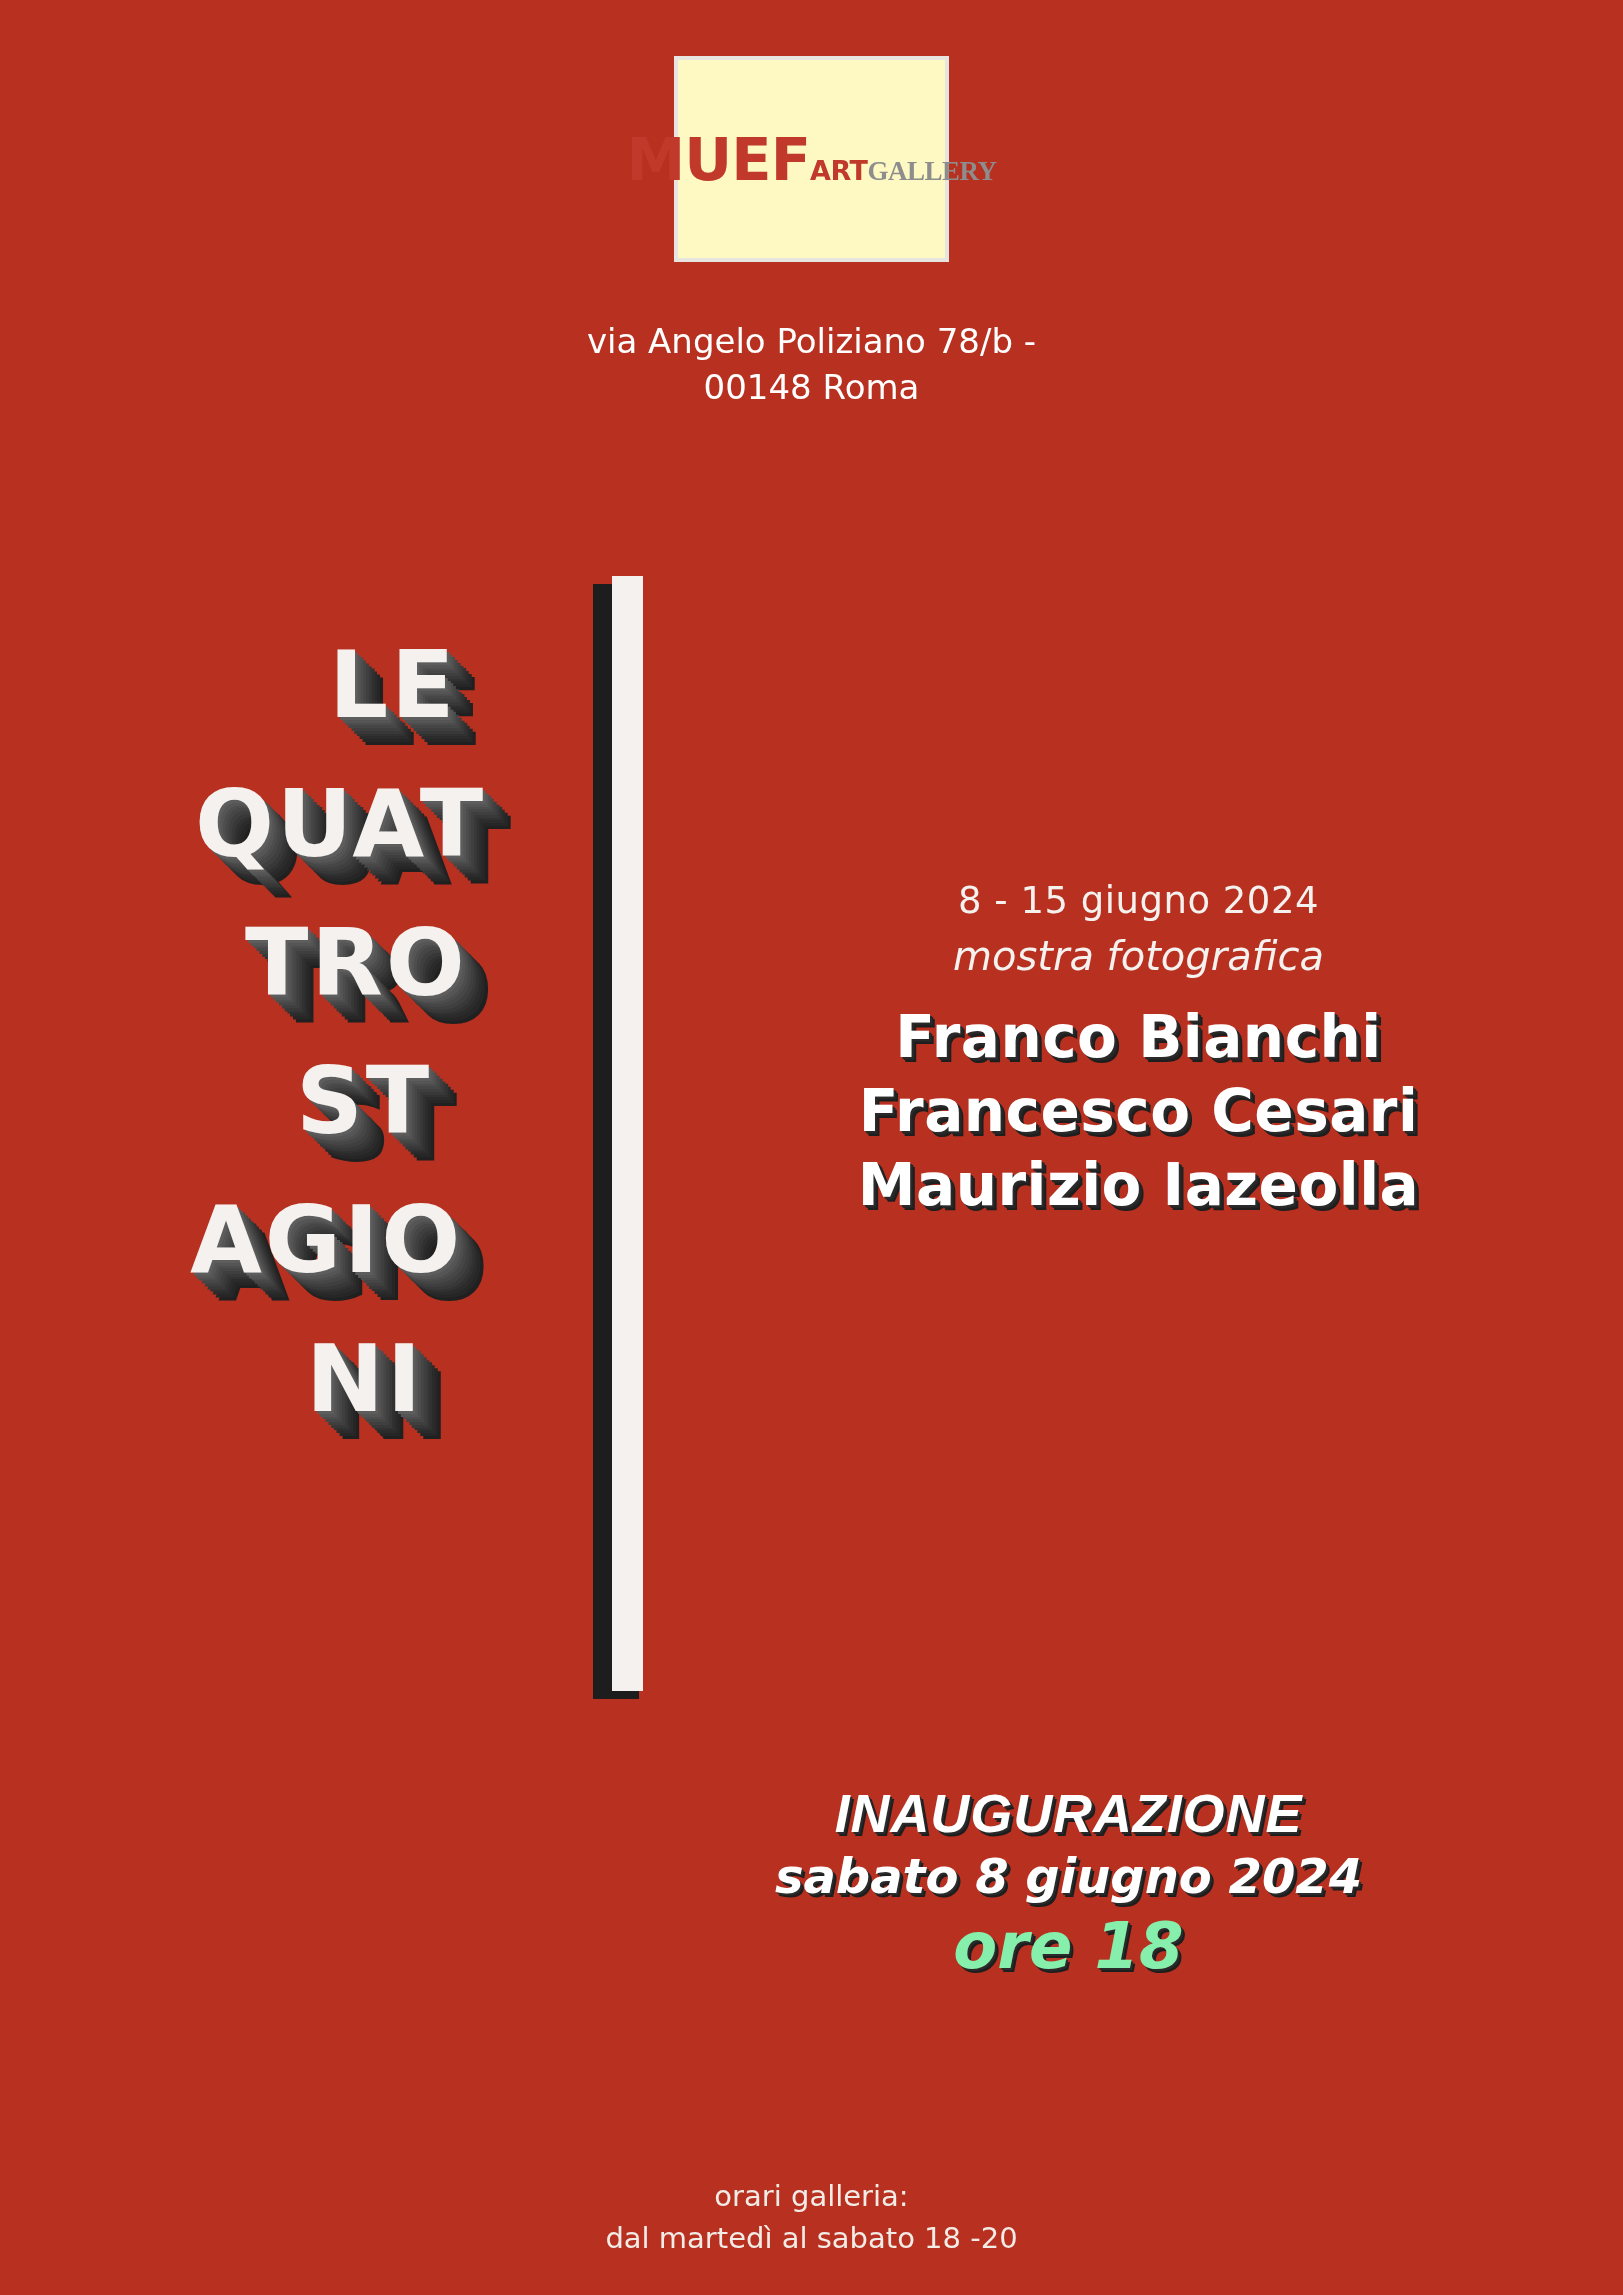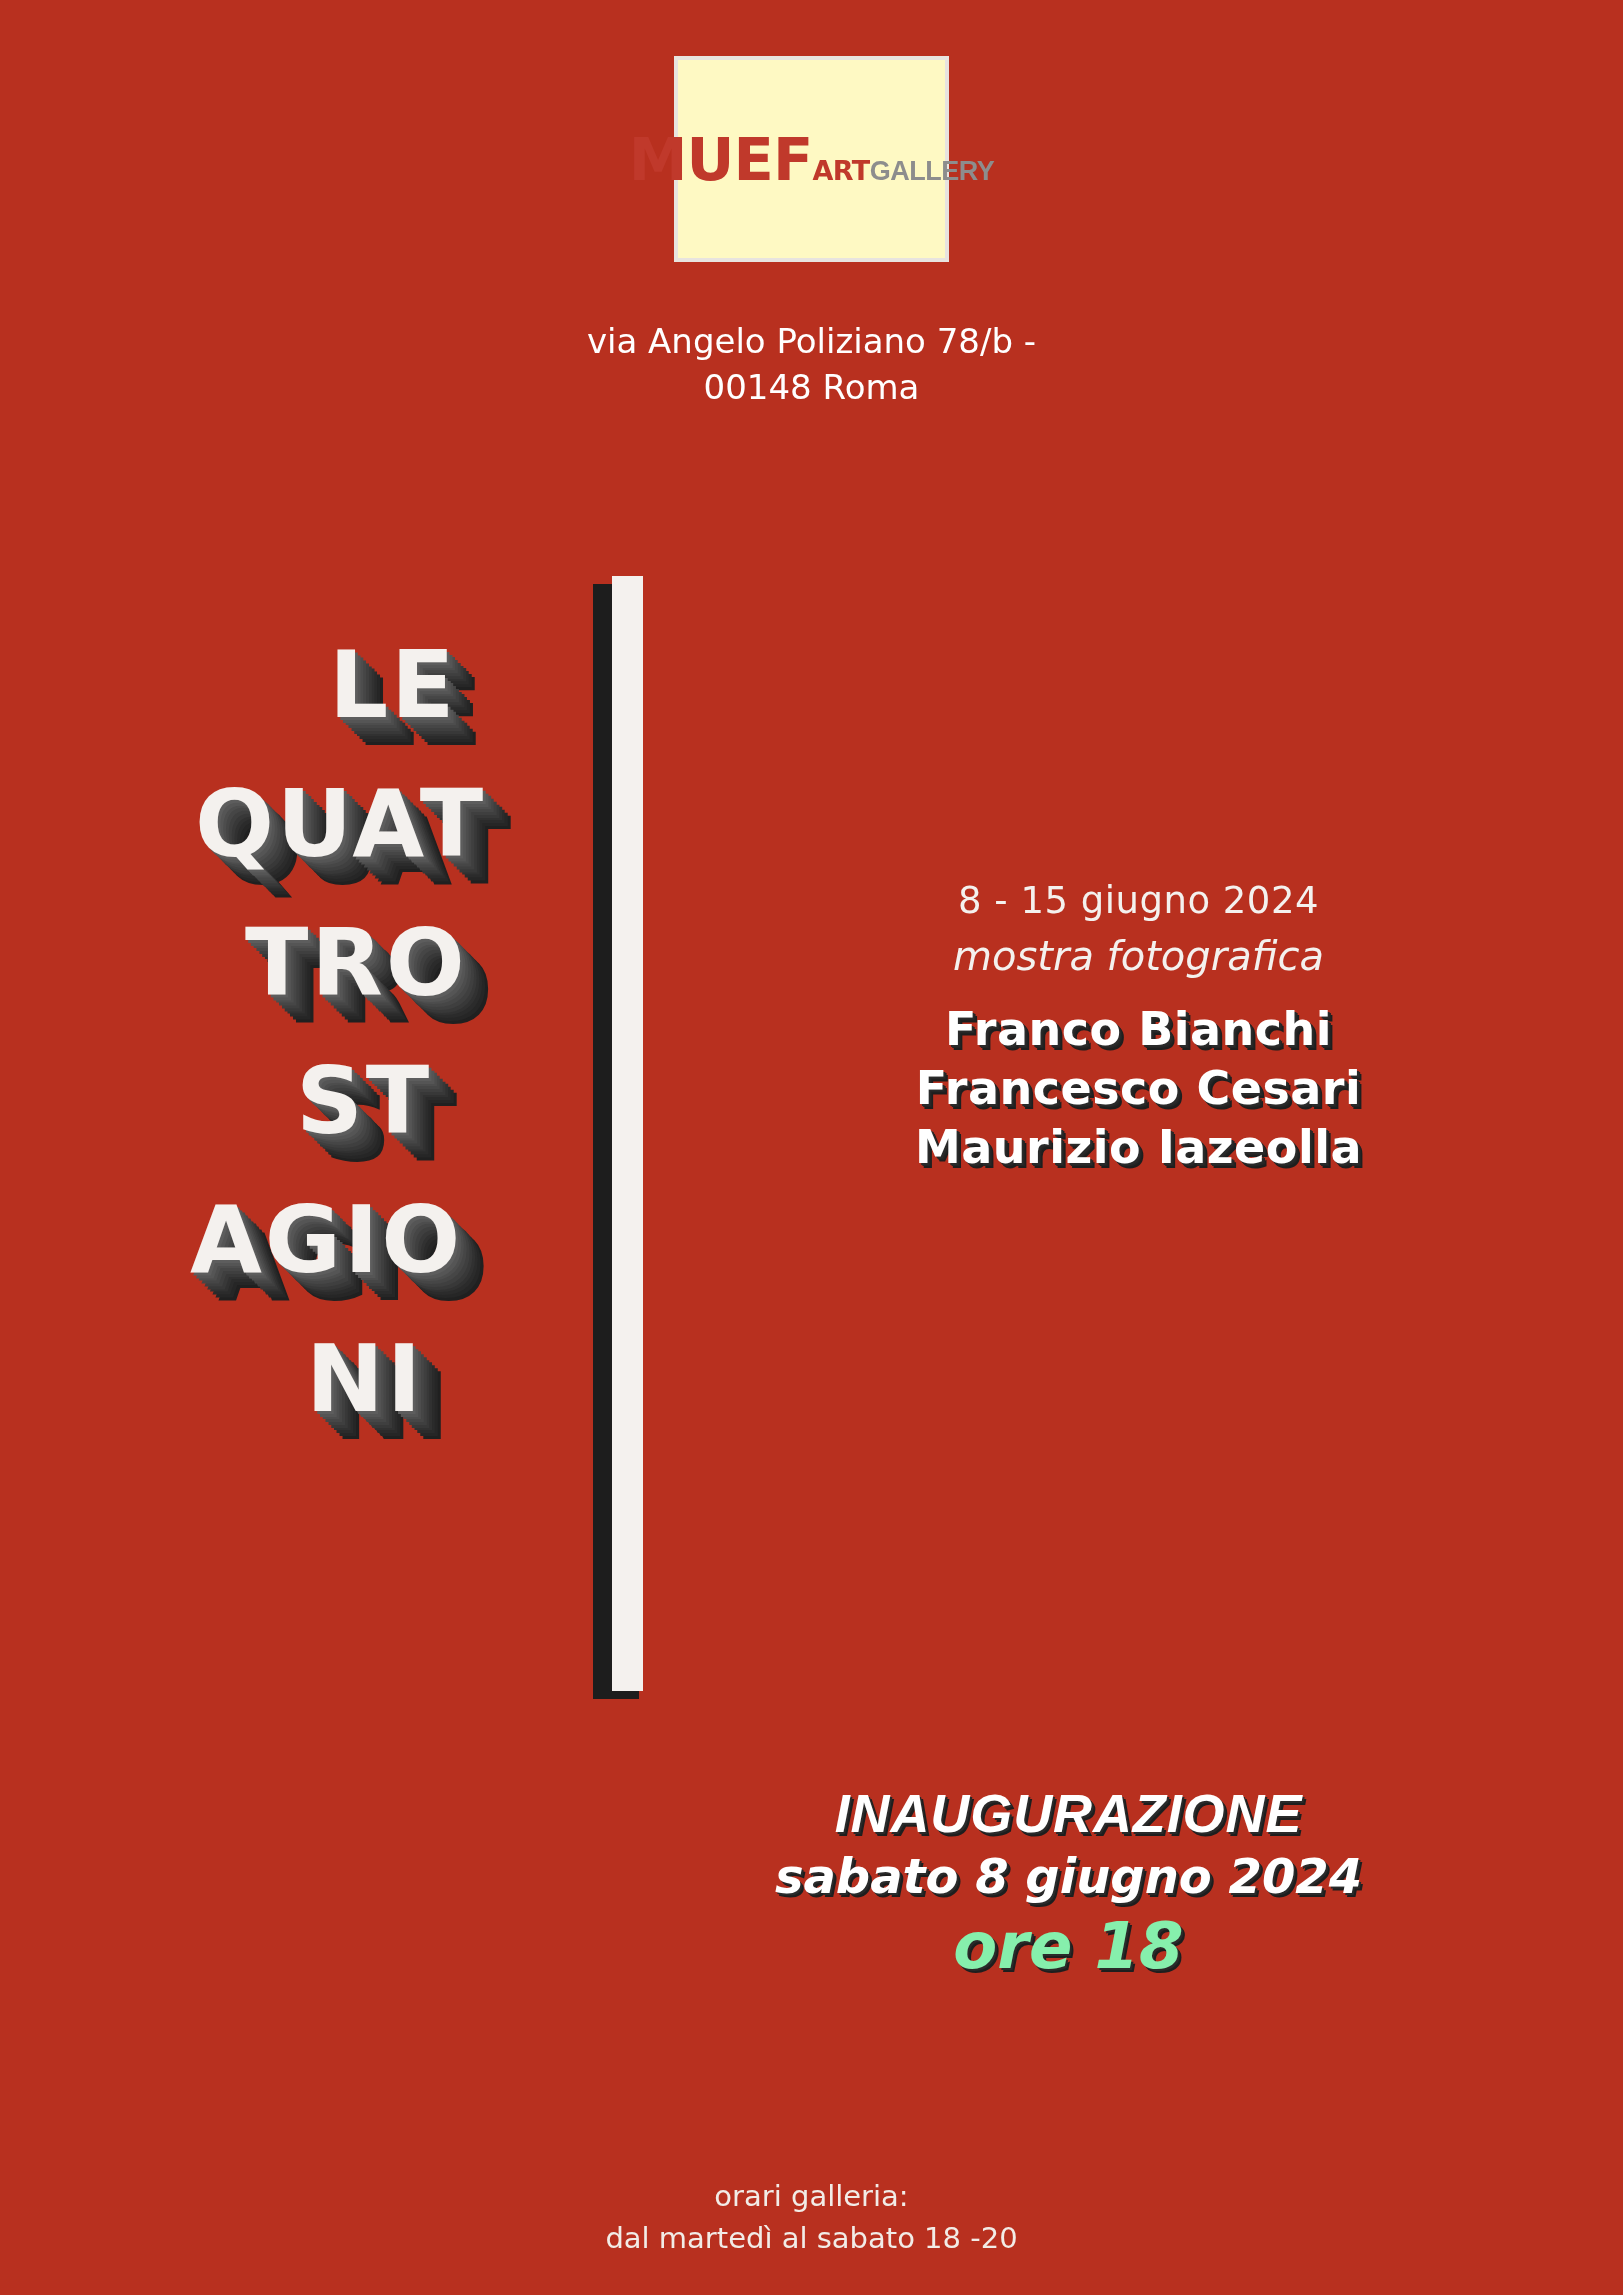--- a/index.html
+++ b/index.html
@@ -43,21 +43,21 @@
     letter-spacing: -0.9px;
   }
   .logo-art {
     font-family: "DejaVu Sans", sans-serif;
     font-weight: bold;
     font-size: 27px;
     color: #c0392b;
     letter-spacing: -0.5px;
   }
   .logo-gallery {
-    font-family: Liberation Sans, sans-serif;
+    font-family: Liberation Serif, serif;
     font-weight: bold;
     font-size: 27px;
     color: #8d8d8d;
     letter-spacing: -0.5px;
   }
 
   
   .address {
     position: absolute;
     top: 319px;
@@ -143,21 +143,21 @@
   }
   .subtitle {
     color: #f4f1ee;
     font-size: 40px;
     font-style: italic;
     font-family: "DejaVu Sans", sans-serif;
     margin-bottom: 21px;
   }
   .artist {
     color: #ffffff;
-    font-size: 46px;
+    font-size: 58px;
     font-weight: bold;
     font-family: "DejaVu Sans", sans-serif;
     line-height: 1.28;
     letter-spacing: 0.5px;
     text-shadow:
       1.9px 1.9px 0 #2a2a2a, 3.2px 3.2px 0 #242424, 4.6px 4.6px 0 #1e1e1e;
   }
 
   
   .opening {

